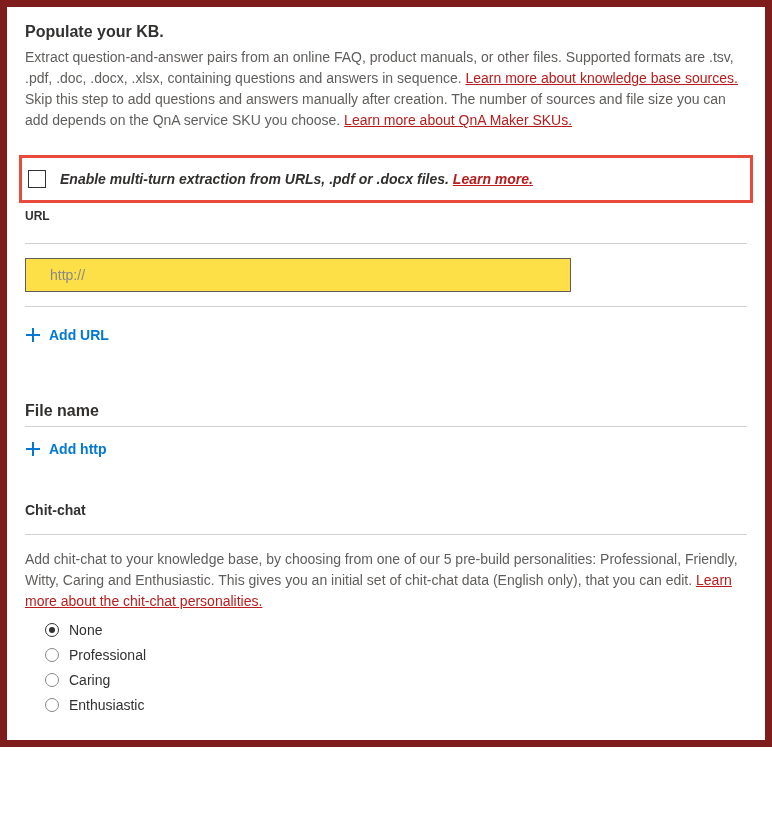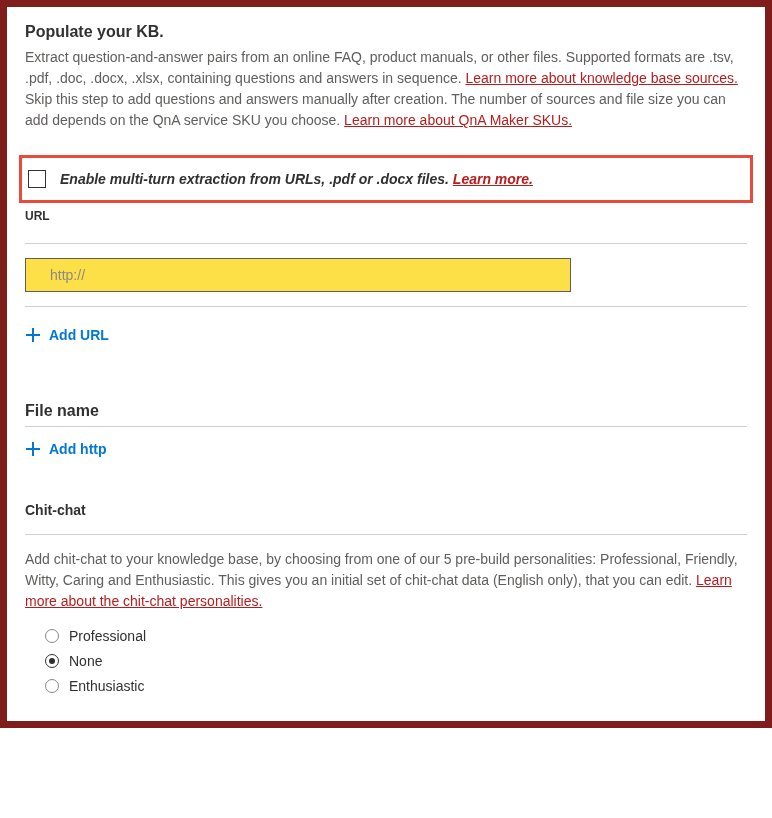--- a/index.html
+++ b/index.html
@@ -128,21 +128,21 @@
     .chitchat-heading {
       font-size: 14px;
       font-weight: 600;
       color: #323130;
       margin-bottom: 16px;
     }
     .chitchat-desc {
       font-size: 14px;
       color: #605e5c;
       line-height: 1.5;
-      margin-bottom: 16px;
+      margin-bottom: 10px;
     }
     .radio-list {
       padding-left: 20px;
     }
     .radio-item {
       display: flex;
       align-items: center;
       gap: 10px;
       margin-bottom: 9px;
     }
@@ -207,29 +207,33 @@
   </button>
 
   <div class="chitchat-section">
     <div class="chitchat-heading">Chit-chat</div>
     <hr class="divider">
     <div class="chitchat-desc">
       <span>Add chit-chat to your knowledge base, by choosing from one of our 5 pre-build personalities: Professional, Friendly, Witty, Caring and Enthusiastic. This gives you an initial set of chit-chat data (English only), that you can edit. </span><a class="link">Learn more about the chit-chat personalities.</a>
     </div>
     <div class="radio-list">
         <div class="radio-item">
-          <div class="radio-outer"></div>
-          <span class="radio-label">Professional</span>
-        </div>
-        <div class="radio-item">
           <div class="radio-outer selected">
             <div class="radio-inner"></div>
           </div>
           <span class="radio-label">None</span>
         </div>
         <div class="radio-item">
           <div class="radio-outer"></div>
+          <span class="radio-label">Professional</span>
+        </div>
+        <div class="radio-item">
+          <div class="radio-outer"></div>
+          <span class="radio-label">Caring</span>
+        </div>
+        <div class="radio-item">
+          <div class="radio-outer"></div>
           <span class="radio-label">Enthusiastic</span>
         </div>
       </div>
   </div>
 
 </div>
 
 </body></html>

